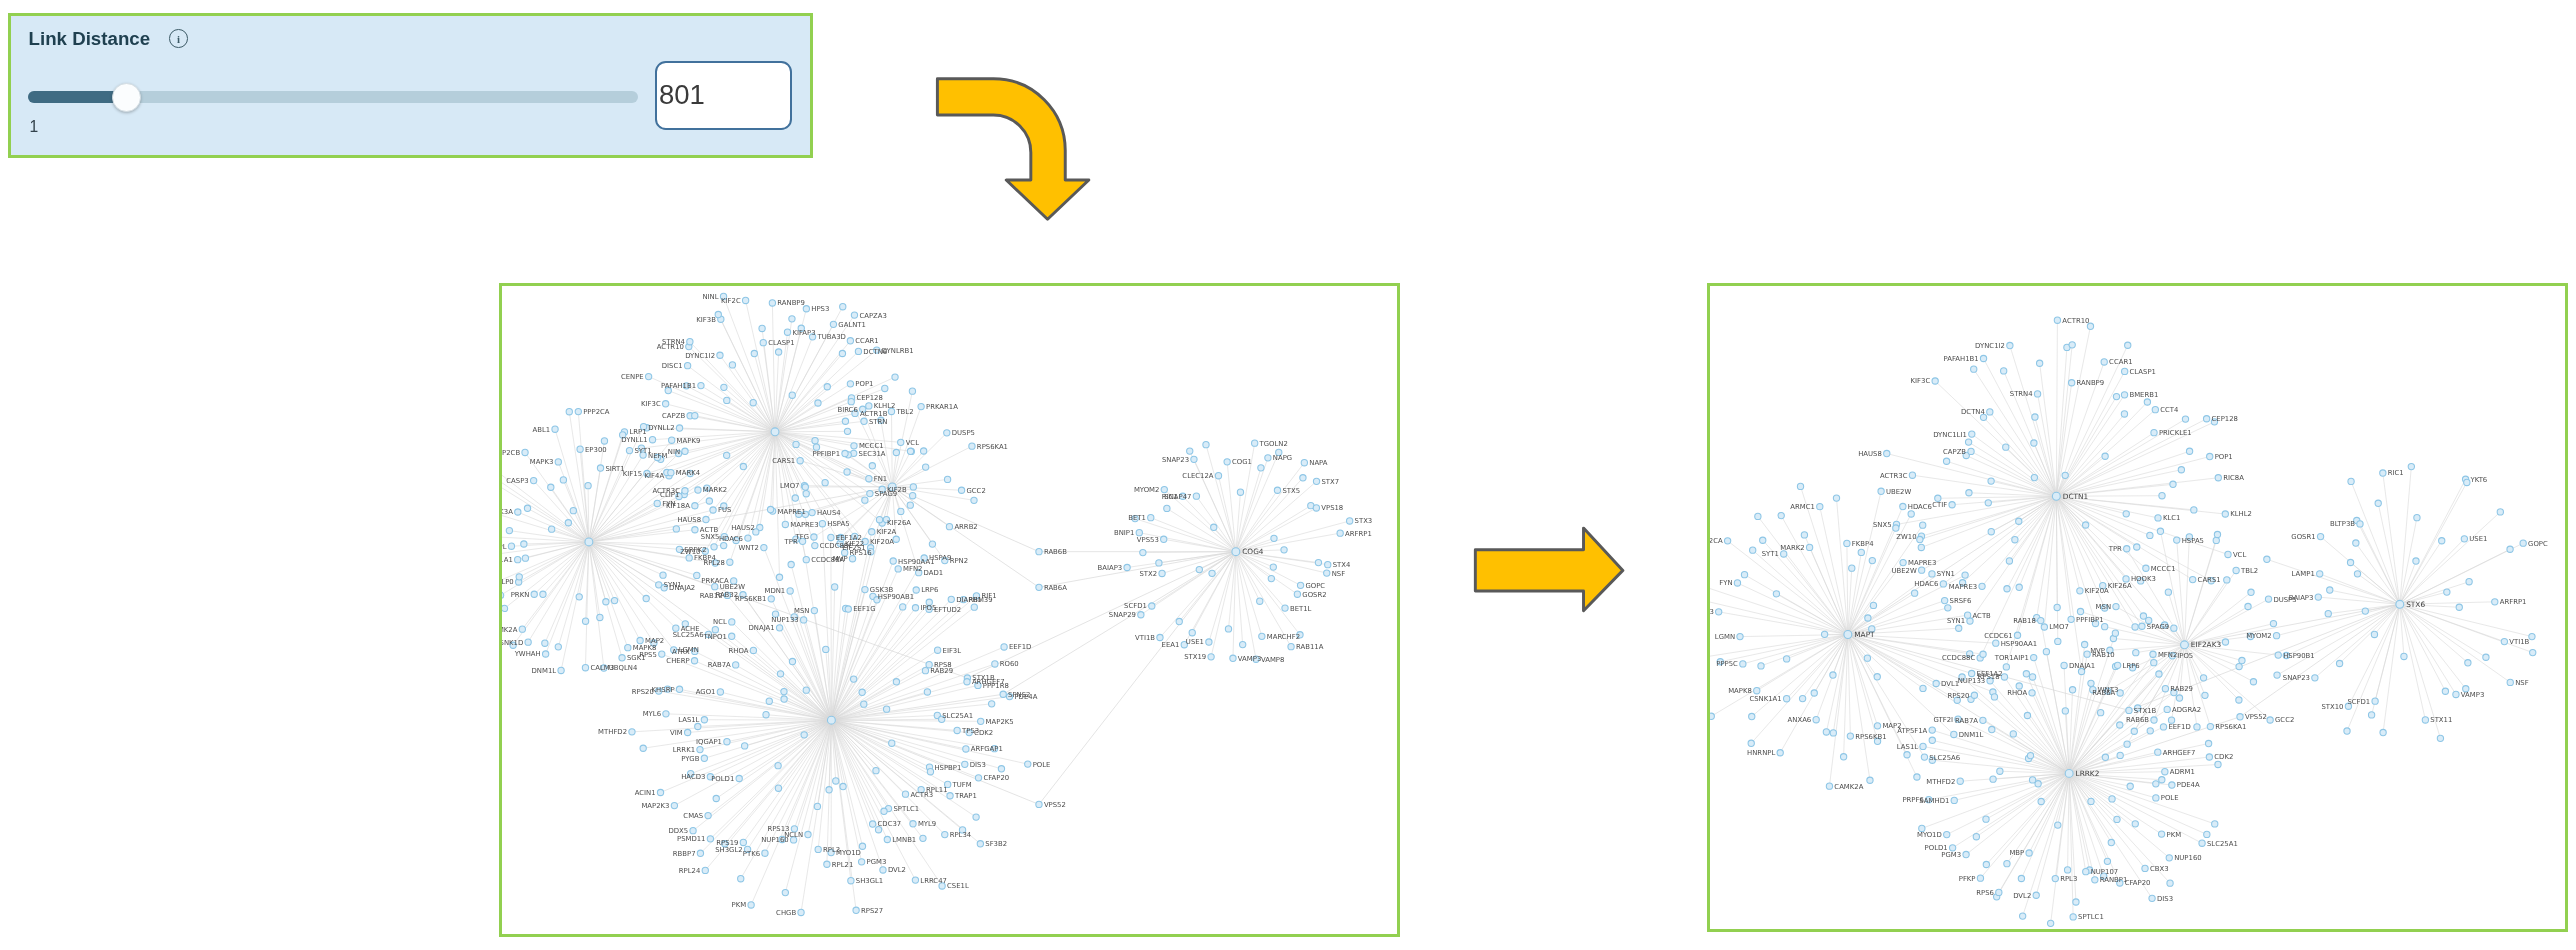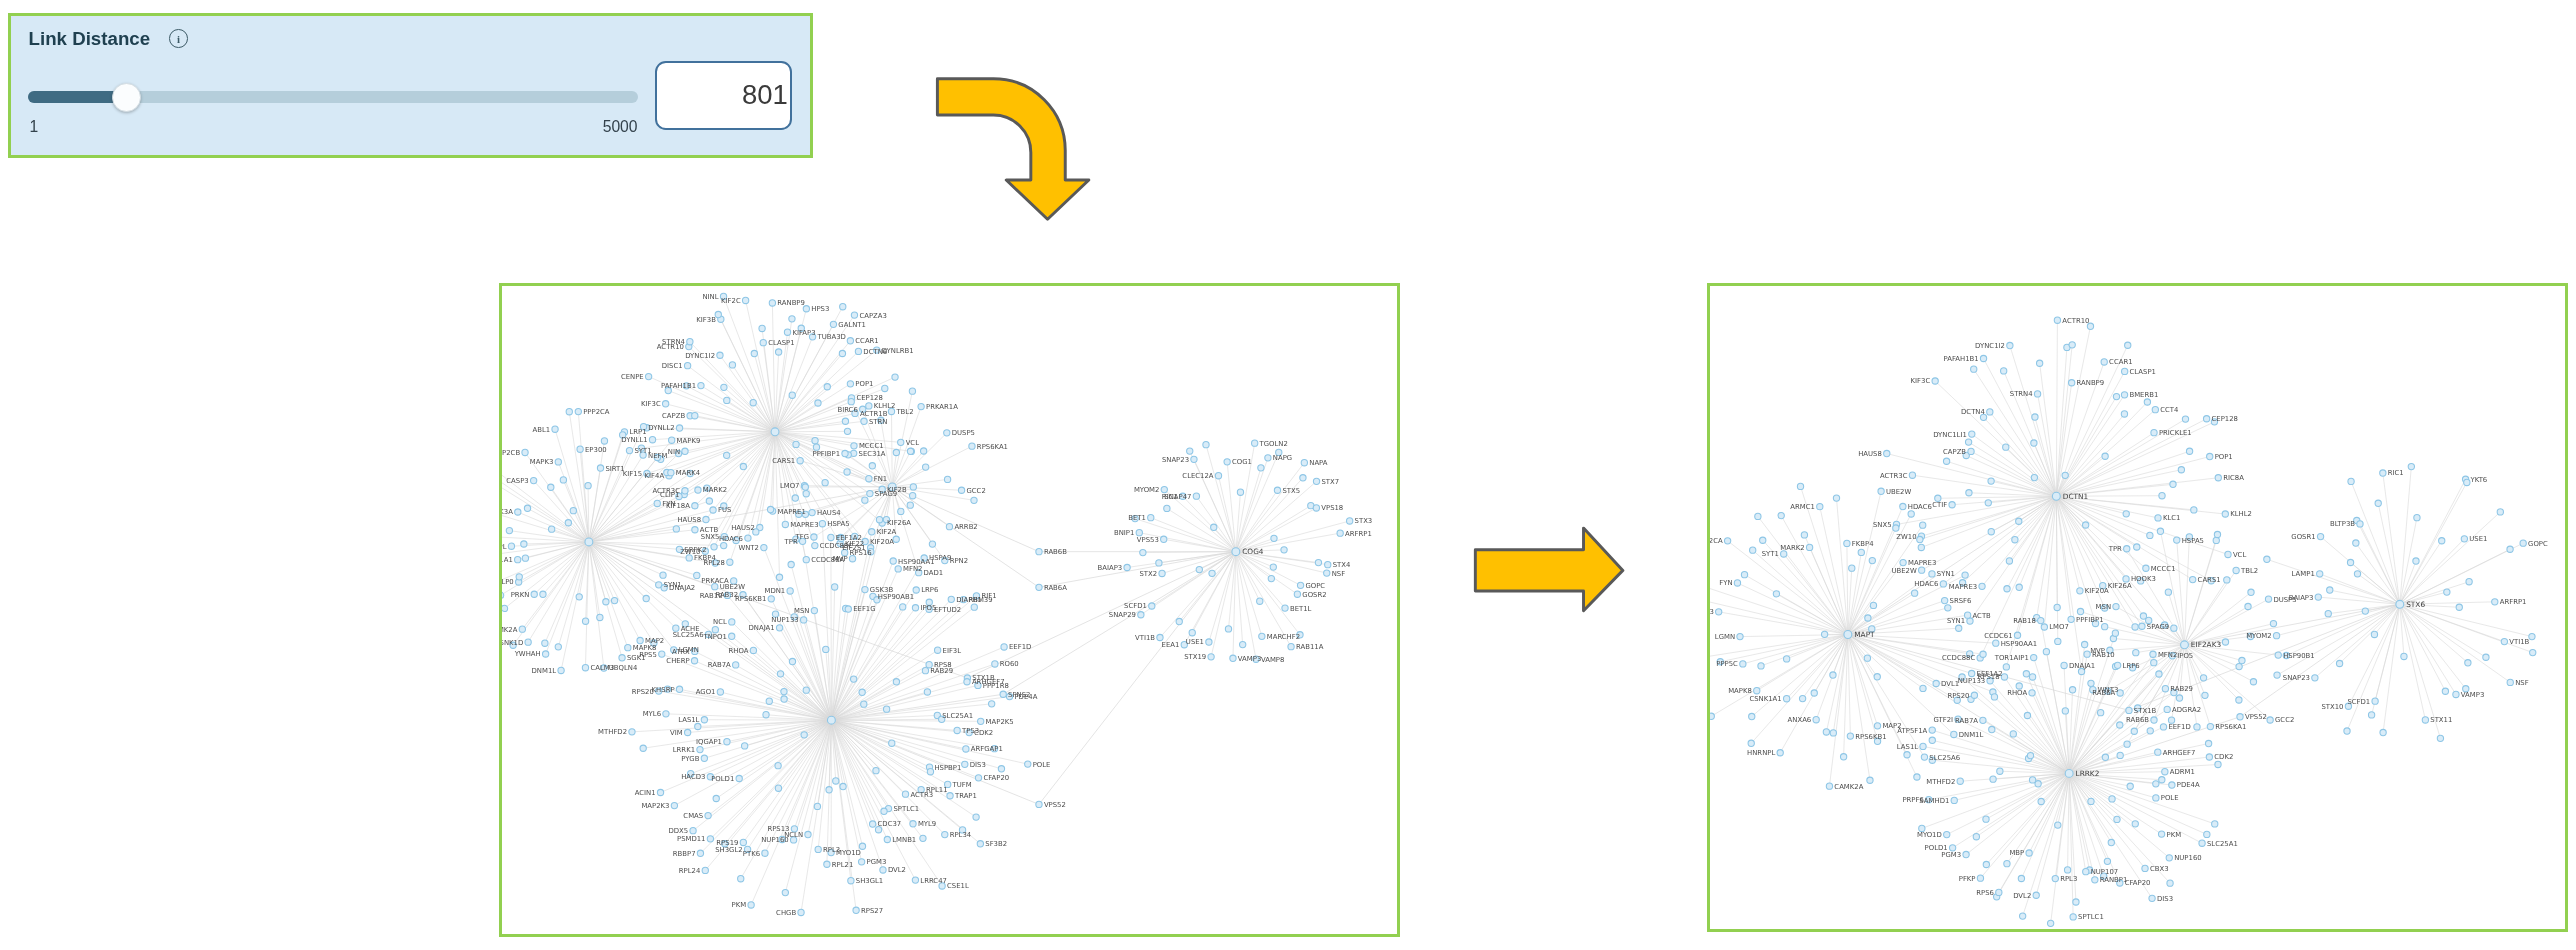--- a/index.html
+++ b/index.html
@@ -26,21 +26,21 @@
   .slider-fill{position:absolute;left:0;top:0;height:11.8px;border-radius:6.9px 0 0 6.9px;background:var(--track-fill,#3f6b83);}
   .slider-thumb{
     position:absolute;top:-7.9px;width:27.5px;height:27.5px;border-radius:50%;
     background:#fbfdfe;border:1px solid #d3dde3;box-shadow:0 1px 3px rgba(0,0,0,.25);
   }
   .slider-min{position:absolute;left:18.7px;top:102px;font-size:15.7px;color:#33424c;}
   .slider-max{position:absolute;left:16.7px;top:102px;width:610px;text-align:right;font-size:15.7px;color:#33424c;}
   .value-box{
     position:absolute;left:644px;top:45px;width:129px;height:63px;
     border:2px solid #41719c;border-radius:10.8px;background:#ffffff;
-    font-size:27.5px;color:#3a3a3a;text-align:right;font-family:"Liberation Sans",sans-serif;
+    font-size:27.5px;color:#3a3a3a;text-align:left;font-family:"Liberation Sans",sans-serif;
   }
   
   .arrows-overlay{position:absolute;left:0;top:0;width:2576px;height:950px;pointer-events:none;}
   .flow-arrow{fill:var(--arrow-fill,#ffc000);stroke:var(--arrow-stroke,#595959);stroke-width:3;stroke-linejoin:round;}
   
   .graph-box{
     position:absolute;background:#ffffff;
     border:3.9px solid var(--accent-green,#92d050);
   }
   #graph1{left:499px;top:283px;width:895px;height:648px;}
@@ -59,21 +59,20 @@
   <div class="panel-title-row">
     <span class="panel-title">Link Distance</span>
     <span class="info-icon">i</span>
   </div>
   <div class="slider">
     <div class="slider-track"></div>
     <div class="slider-fill" id="slider-fill" style="width: 98px;"></div>
     <div class="slider-thumb" id="slider-thumb" style="left: 84px;"></div>
   </div>
   <div class="slider-min">1</div>
-  <div class="slider-max">5000</div>
   <input class="value-box" value="801" style="">
 </div>
 
 <svg class="arrows-overlay" viewBox="0 0 2619 966" width="2576" height="950">
   <path class="flow-arrow" d="M953,80 H1010 A73,73 0 0 1 1083,153 V183 H1107 L1065,223 L1023,183 H1048 V155 A38,38 0 0 0 1010,117 H953 Z"></path>
   <path class="flow-arrow" d="M1500,559 H1610 V537 L1650,580 L1610,621 V601 H1500 Z"></path>
 </svg>
 
 <div class="graph-box" id="graph1">
   <svg viewBox="0 0 910 659">

